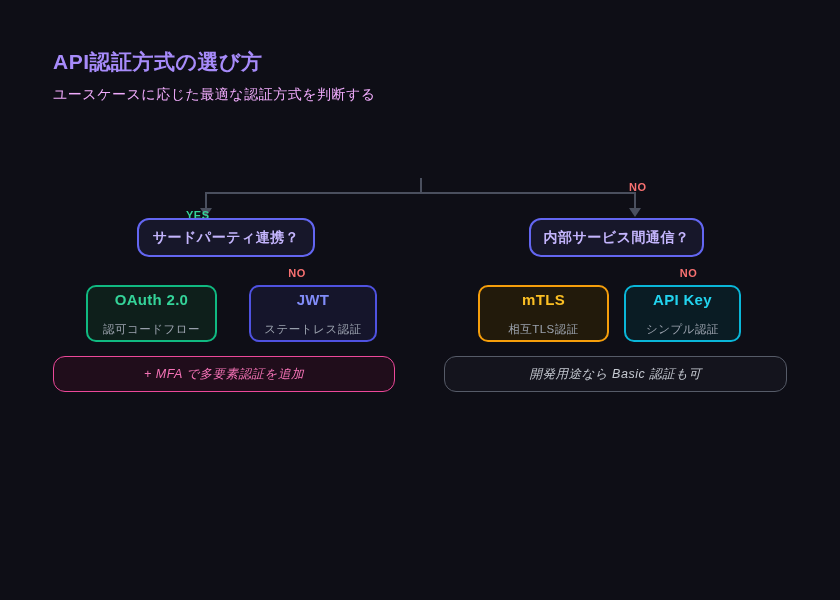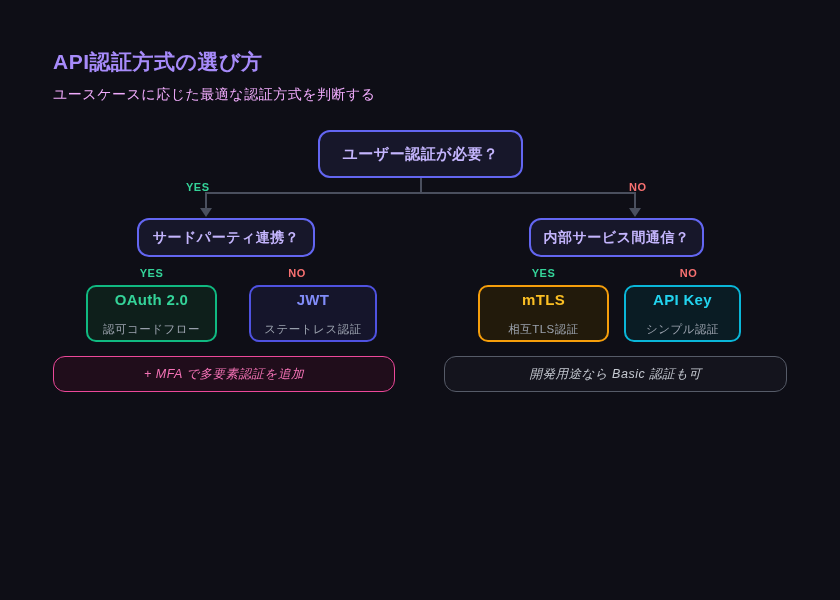--- a/index.html
+++ b/index.html
@@ -54,21 +54,21 @@
     width: 0; height: 0;
     border-left: 6px solid transparent;
     border-right: 6px solid transparent;
     border-top: 9px solid #4a4f5e;
   }
   .ah-l { left: 200px; top: 208px; }
   .ah-r { left: 629px; top: 208px; }
 
   
   .yn { font-size: 11px; font-weight: bold; letter-spacing: 0.5px; }
-  .yn.yes { color: #34d399; }
+  .yn.yes { color: #34d399; margin-top: 28px; }
   .yn.no  { color: #f87171; }
   .yn-l2-yes { left: 186px; top: 181px; }
   .yn-l2-no  { left: 629px; top: 181px; }
   .yn-l3 { top: 267px; text-align: center; }
   .yn-oauth  { left: 86px;  width: 131px; }
   .yn-jwt    { left: 233px; width: 128px; }
   .yn-mtls   { left: 478px; width: 131px; }
   .yn-apikey { left: 624px; width: 129px; }
 
   
@@ -120,23 +120,20 @@
   }
 </style>
 </head>
 <body>
 
 <div class="page">
 
   <div class="abs diagram-title">API認証方式の選び方</div>
   <div class="abs diagram-subtitle">ユースケースに応じた最適な認証方式を判断する</div>
 
-  <div class="abs qbox root">
-    <span>ユーザー認証が必要？</span>
-  </div>
 
   <div class="abs line v-stub"></div>
   <div class="abs line h-line"></div>
   <div class="abs line v-drop-l"></div>
   <div class="abs line v-drop-r"></div>
   <div class="abs arrowhead ah-l"></div>
   <div class="abs arrowhead ah-r"></div>
 
   <div class="abs yn yes yn-l2-yes">YES</div>
   <div class="abs yn no yn-l2-no">NO</div>

